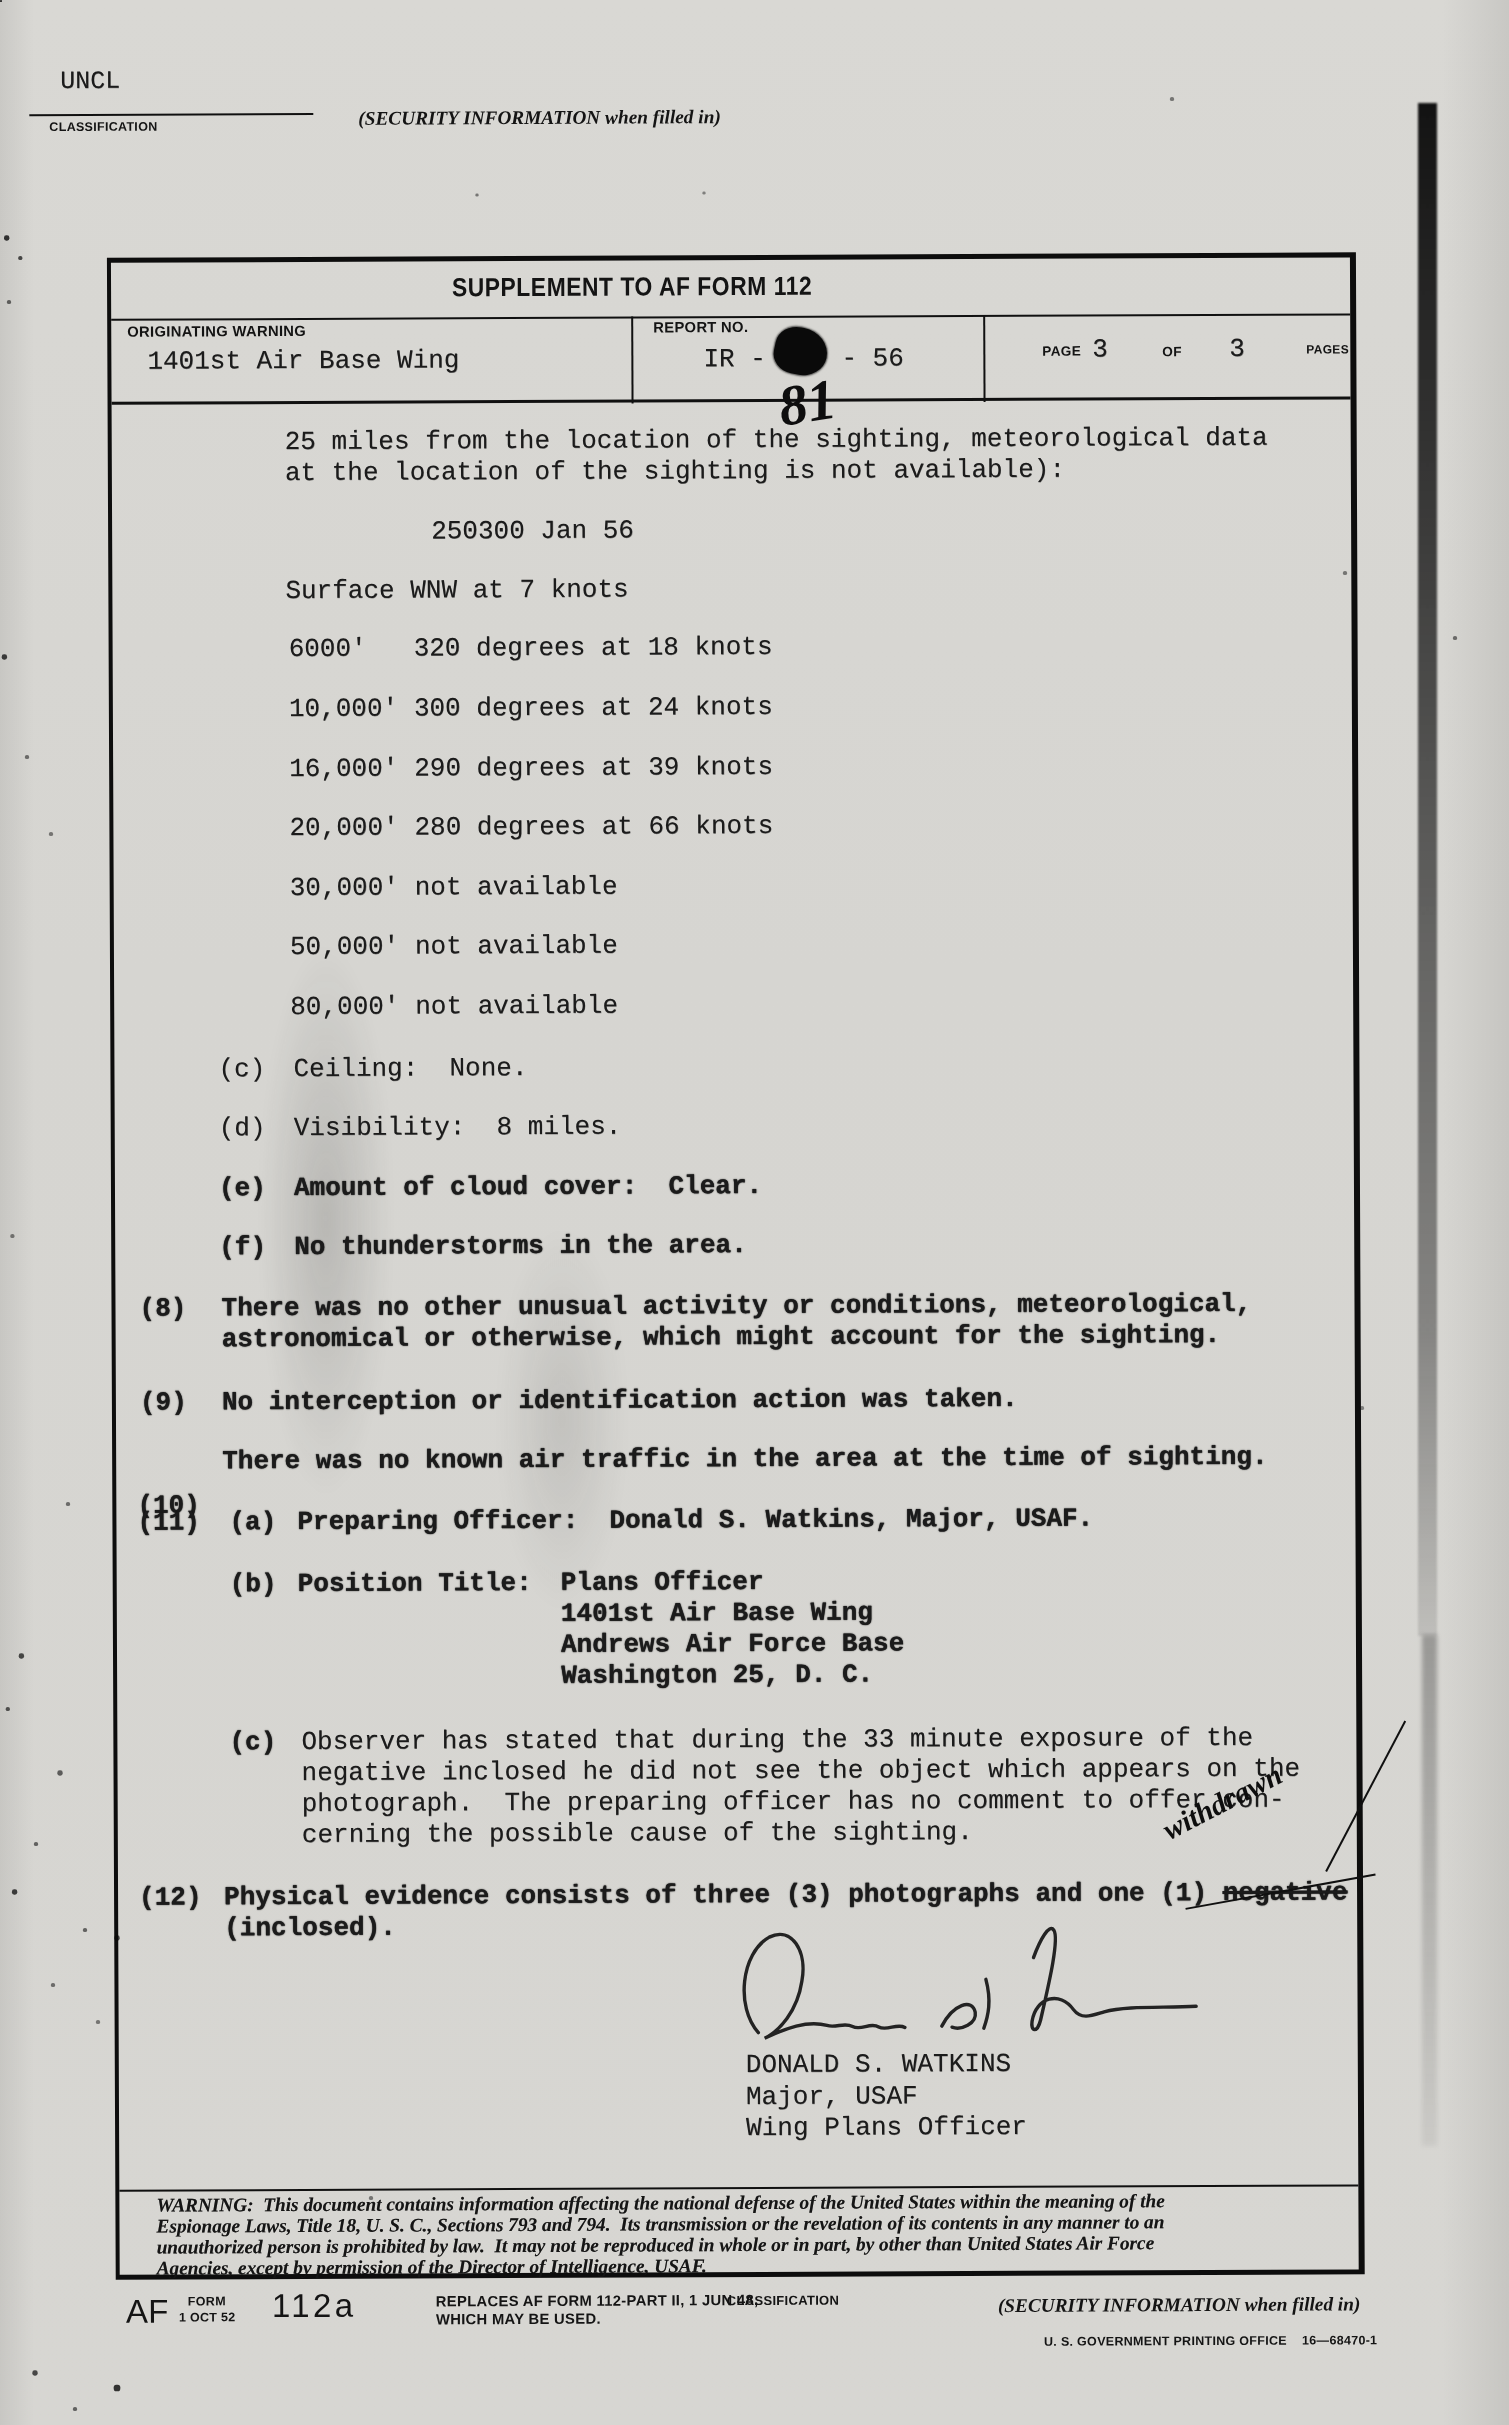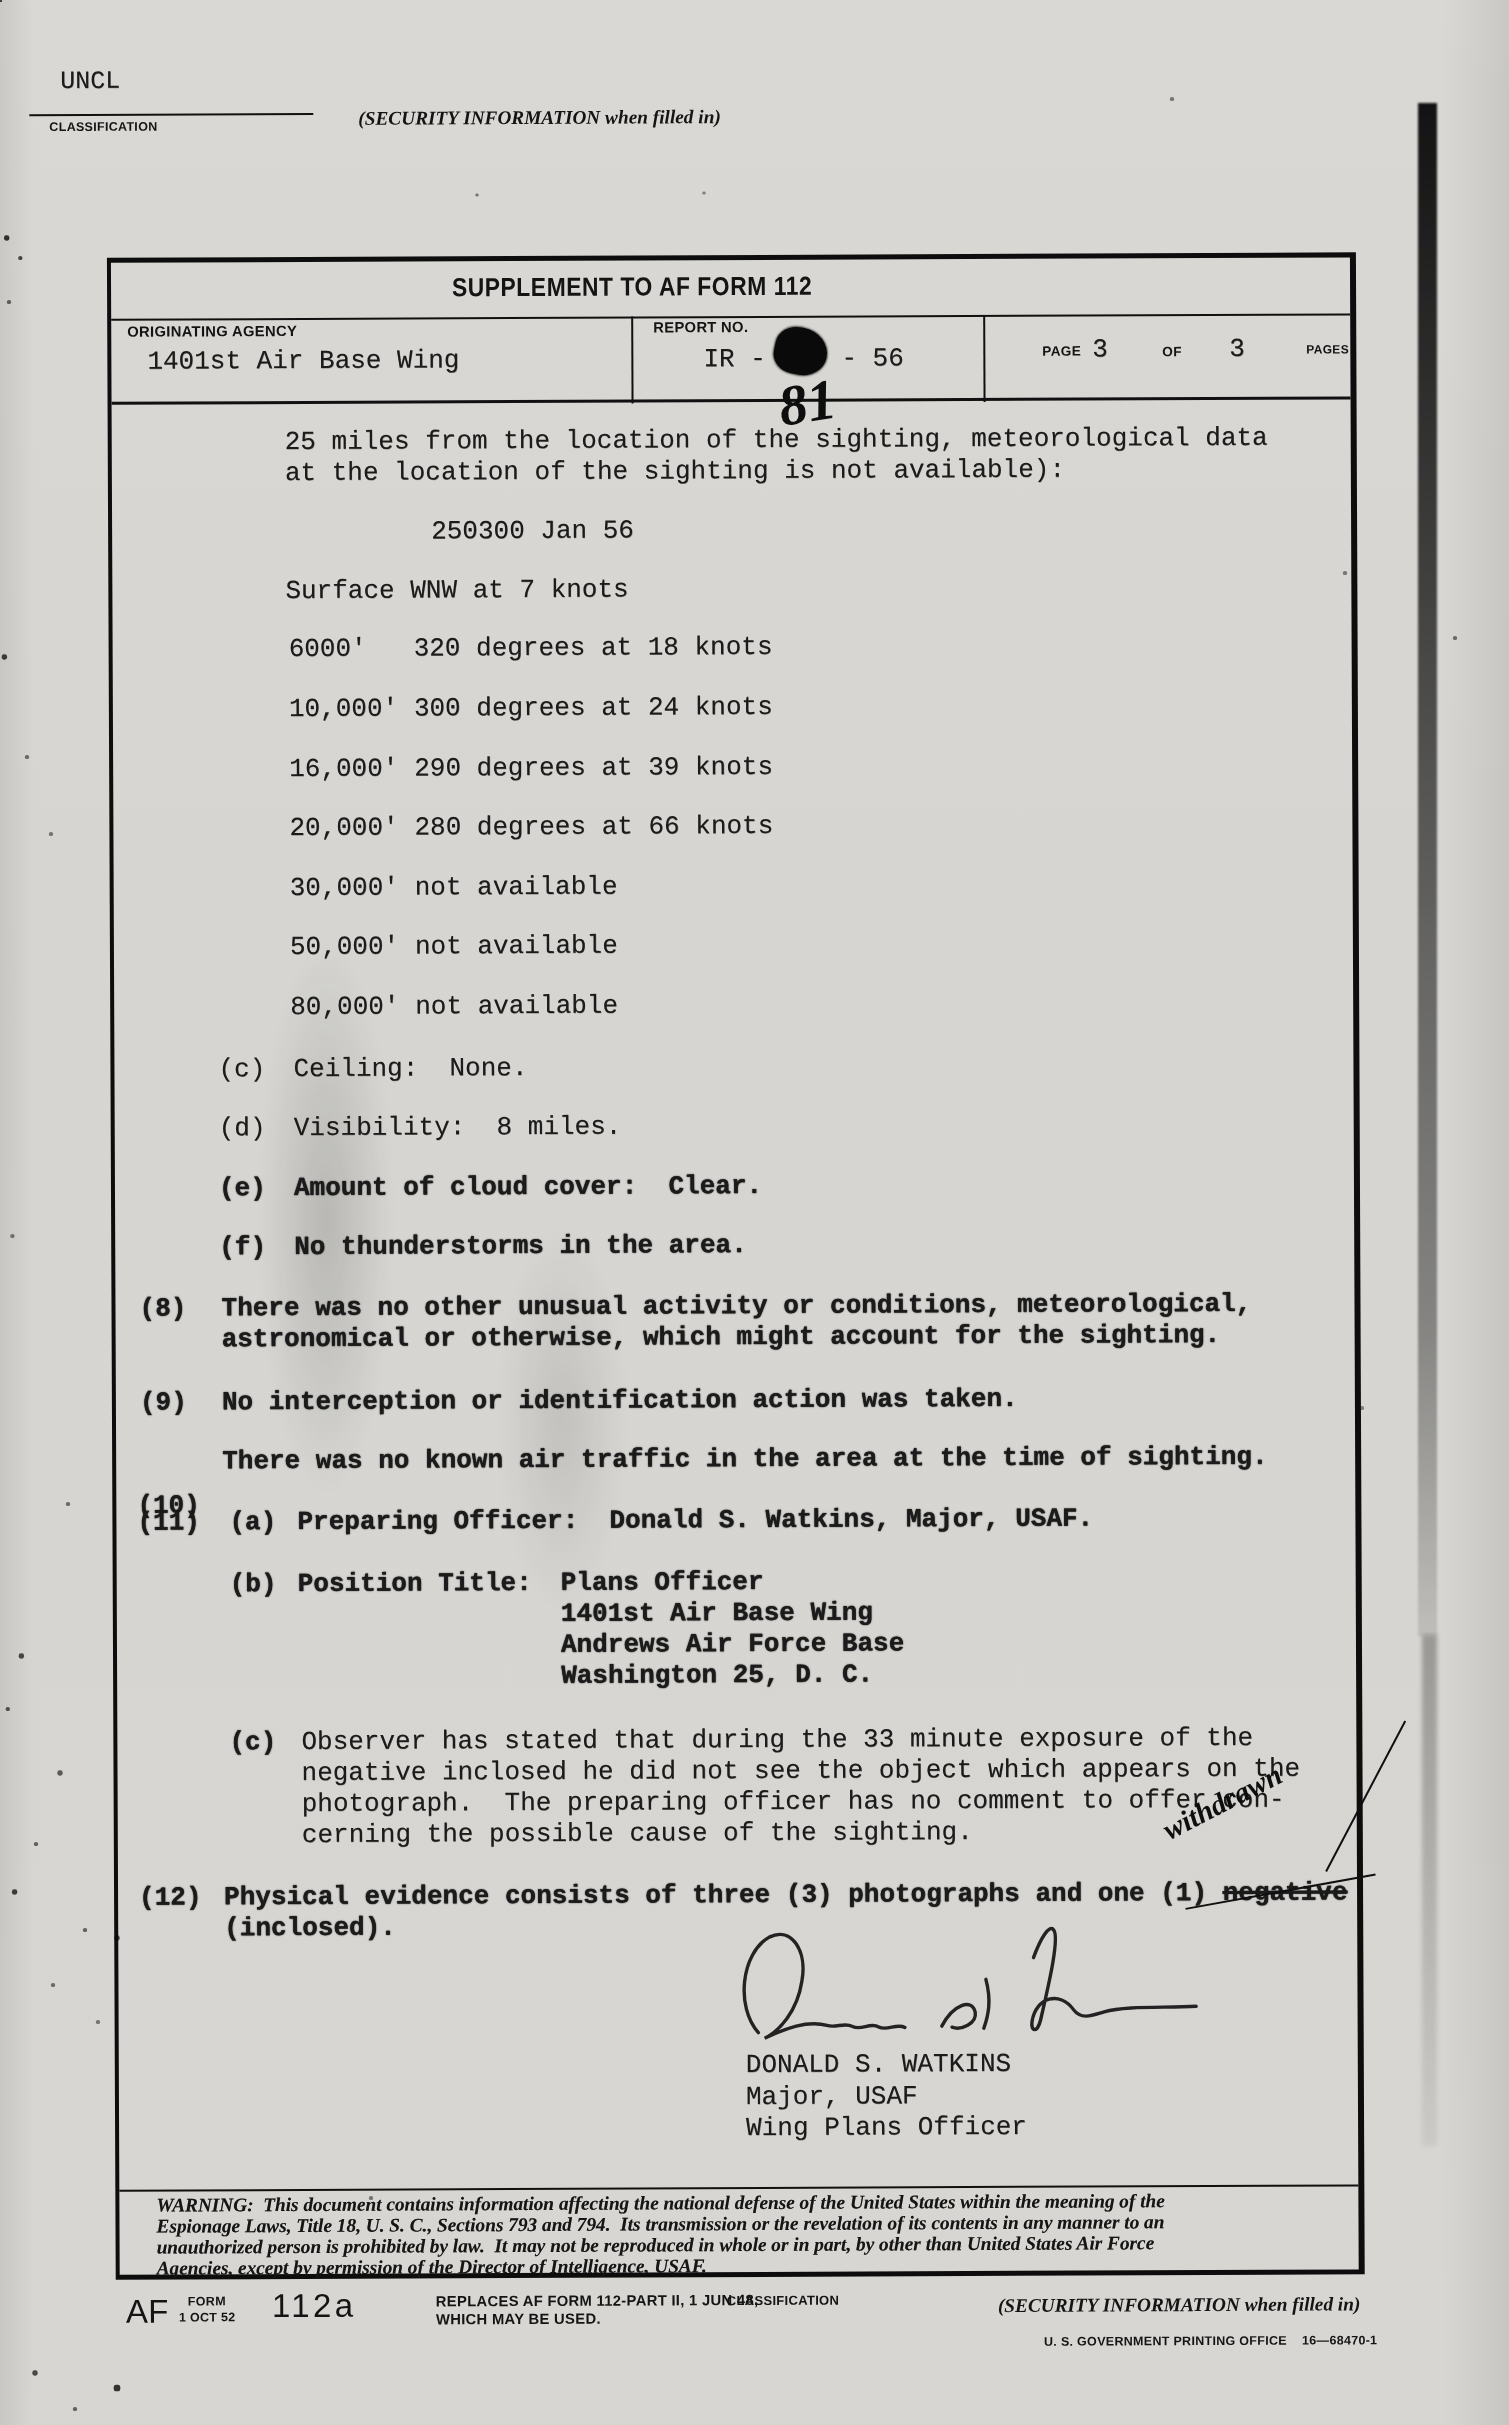--- a/index.html
+++ b/index.html
@@ -56,21 +56,21 @@
     <div class="form-box">
       <div class="rule" style="left:0;right:0;top:56px;height:1.7px;"></div>
       <div class="rule" style="left:0;right:0;top:139px;height:3.4px;"></div>
       <div class="rule" style="left:520px;top:56px;width:1.7px;height:87px;"></div>
       <div class="rule" style="left:872px;top:56px;width:1.7px;height:87px;"></div>
       <div class="rule" style="left:0;right:0;top:1927px;height:1.7px;"></div>
     </div>
 
     <div class="abs lbl" style="left:307px;top:271px;width:658px;text-align:center;font-size:26px;letter-spacing:0.6px;transform:scaleX(.88);">SUPPLEMENT TO AF FORM 112</div>
 
-    <div class="abs lbl" style="left:131px;top:321px;font-size:14.8px;">ORIGINATING AGENCY</div>
+    <div class="abs lbl" style="left:131px;top:321px;font-size:14.8px;">ORIGINATING WARNING</div>
     <div class="abs type" style="left:151px;top:344px;">1401st Air Base Wing</div>
 
     <div class="abs lbl" style="left:657px;top:319px;font-size:14.8px;">REPORT NO.</div>
     <div class="abs type" style="left:707px;top:344px;">IR -</div>
     <div class="blob" style="left:778px;top:328px;"></div>
     <div class="abs type" style="left:845px;top:344px;">- 56</div>
     <div class="abs hand" style="left:782px;top:370px;font-size:57px;font-weight:bold;transform:rotate(-9deg);">81</div>
 
     <div class="abs lbl" style="left:1015px;top:345px;font-size:13.6px;margin-left:31px;">PAGE</div>
     <div class="abs type" style="left:1096px;top:336px;">3</div>

